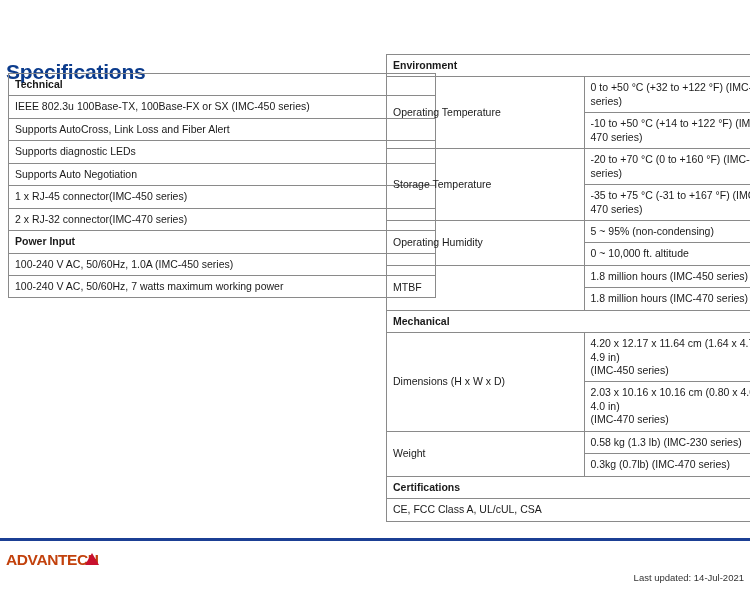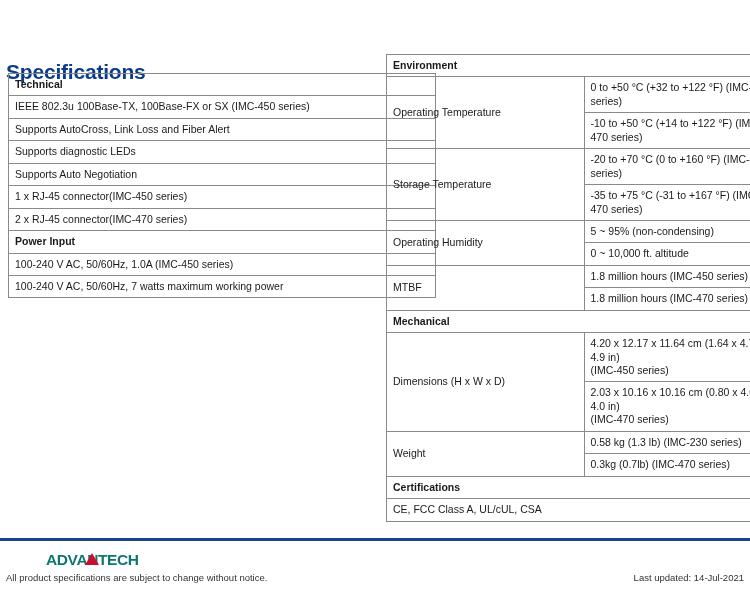--- a/index.html
+++ b/index.html
@@ -81,25 +81,24 @@
     height: 3px;
     background: #1b3f94;
   }
   .logo {
     position: absolute;
     left: 6px;
     top: 551px;
     font-family: "Liberation Sans", sans-serif;
     font-weight: bold;
     font-size: 15.5px;
-    color: #0f766e;
+    color: #c2410c;
     letter-spacing: -0.4px;
     display: flex;
     align-items: flex-start;
-    margin-left: 40px;
   }
   .logo-wedge {
     position: absolute;
     left: 85px;
     top: 553px;
     width: 0;
     height: 0;
     border-left: 7px solid transparent;
     border-right: 7px solid transparent;
     border-bottom: 12px solid #c8102e;
@@ -142,21 +141,21 @@
         <tr>
           <td>Supports diagnostic LEDs</td>
         </tr>
         <tr>
           <td>Supports Auto Negotiation</td>
         </tr>
         <tr>
           <td>1 x RJ-45 connector(IMC-450 series)</td>
         </tr>
         <tr>
-          <td>2 x RJ-45 connector(IMC-470 series)</td>
+          <td>2 x RJ-32 connector(IMC-470 series)</td>
         </tr>
         <tr>
           <td class="section">Power Input</td>
         </tr>
         <tr>
           <td>100-240 V AC, 50/60Hz, 1.0A (IMC-450 series)</td>
         </tr>
         <tr>
           <td>100-240 V AC, 50/60Hz, 7 watts maximum working power</td>
         </tr>
@@ -230,16 +229,15 @@
     </table>
   </div>
 
   <div class="footer-rule"></div>
 
   <div class="logo">
     <span>ADVANTECH</span>
   </div>
   <div class="logo-wedge"></div>
 
-  <div class="footer-note">All product specifications are subject to change without notice.</div>
   <div class="footer-date">Last updated: 14-Jul-2021</div>
 
 </div>
 
 </body></html>

